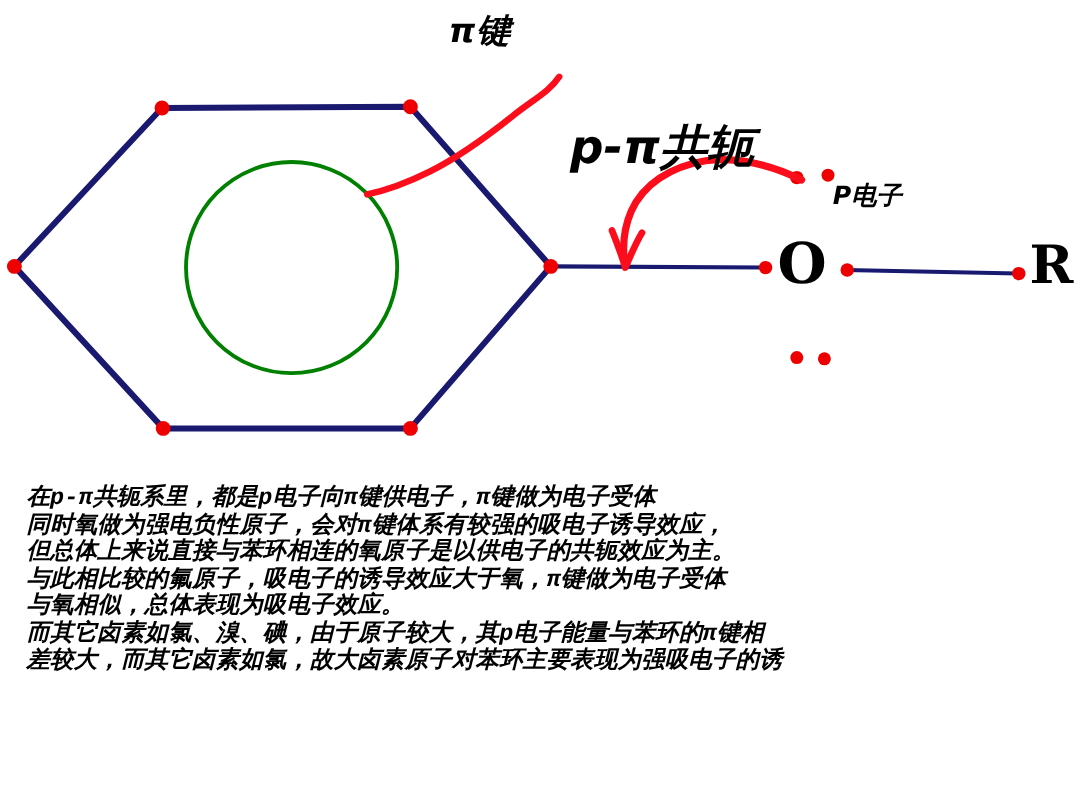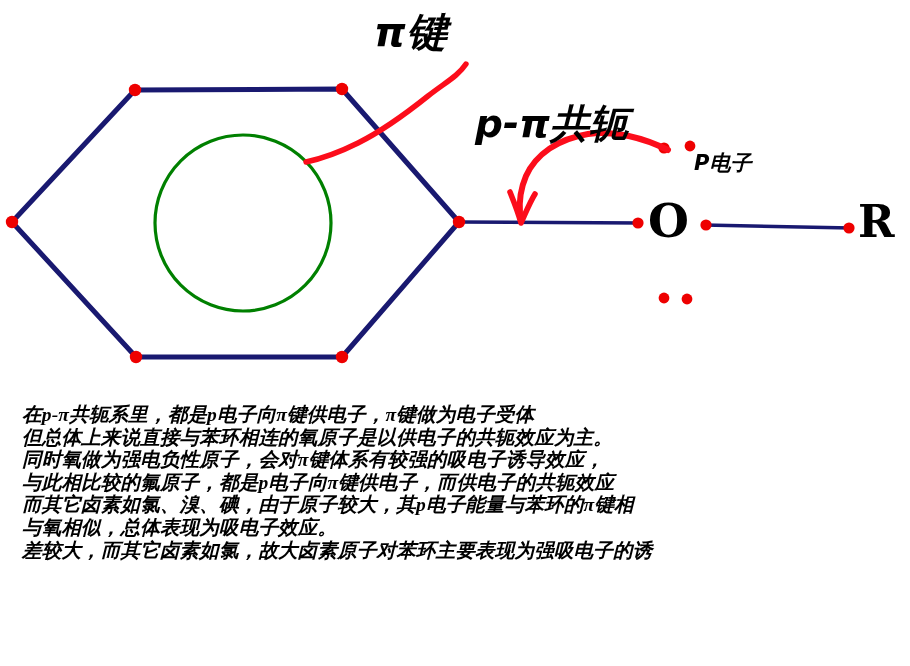--- a/index.html
+++ b/index.html
@@ -27,21 +27,21 @@
     position: absolute;
     white-space: nowrap;
     color: #000000;
     line-height: 1;
   }
   
   #label-pi-bond {
     left: 374px;
     top: 12px;
     font-family: "DejaVu Sans", sans-serif;
-    font-size: 40px;
+    font-size: 28px;
     font-weight: 700;
     font-style: italic;
     letter-spacing: 1px;
   }
   #label-p-pi-conj {
     left: 475px;
     top: 104px;
     font-family: "DejaVu Sans", sans-serif;
     font-size: 39px;
     font-weight: 700;
@@ -73,21 +73,21 @@
     font-weight: 700;
   }
   
   #explanation {
     position: absolute;
     left: 22px;
     top: 404px;
     width: 870px;
   }
   #explanation .exp-line {
-    font-family: Liberation Serif, serif;
+    font-family: Liberation Mono, monospace;
     font-size: 19.5px;
     font-weight: 700;
     font-style: italic;
     color: #000000;
     line-height: 22.6px;
     height: 22.6px;
     white-space: nowrap;
     letter-spacing: 0.2px;
   }
 </style>
@@ -143,21 +143,21 @@
   <div class="lbl" id="label-p-pi-conj">p-π共轭</div>
 
   <div class="lbl" id="label-p-electron">P电子</div>
 
   <div class="lbl" id="label-atom-o">O</div>
 
   <div class="lbl" id="label-atom-r">R</div>
 
   <div id="explanation">
     <div class="exp-line">在p-π共轭系里，都是p电子向π键供电子，π键做为电子受体</div>
+    <div class="exp-line">同时氧做为强电负性原子，会对π键体系有较强的吸电子诱导效应，</div>
     <div class="exp-line">但总体上来说直接与苯环相连的氧原子是以供电子的共轭效应为主。</div>
-    <div class="exp-line">同时氧做为强电负性原子，会对π键体系有较强的吸电子诱导效应，</div>
-    <div class="exp-line">与此相比较的氟原子，都是p电子向π键供电子，而供电子的共轭效应</div>
+    <div class="exp-line">与此相比较的氟原子，吸电子的诱导效应大于氧，π键做为电子受体</div>
+    <div class="exp-line">与氧相似，总体表现为吸电子效应。</div>
     <div class="exp-line">而其它卤素如氯、溴、碘，由于原子较大，其p电子能量与苯环的π键相</div>
-    <div class="exp-line">与氧相似，总体表现为吸电子效应。</div>
     <div class="exp-line">差较大，而其它卤素如氯，故大卤素原子对苯环主要表现为强吸电子的诱</div>
   </div>
 
 </div>
 
 </body></html>

